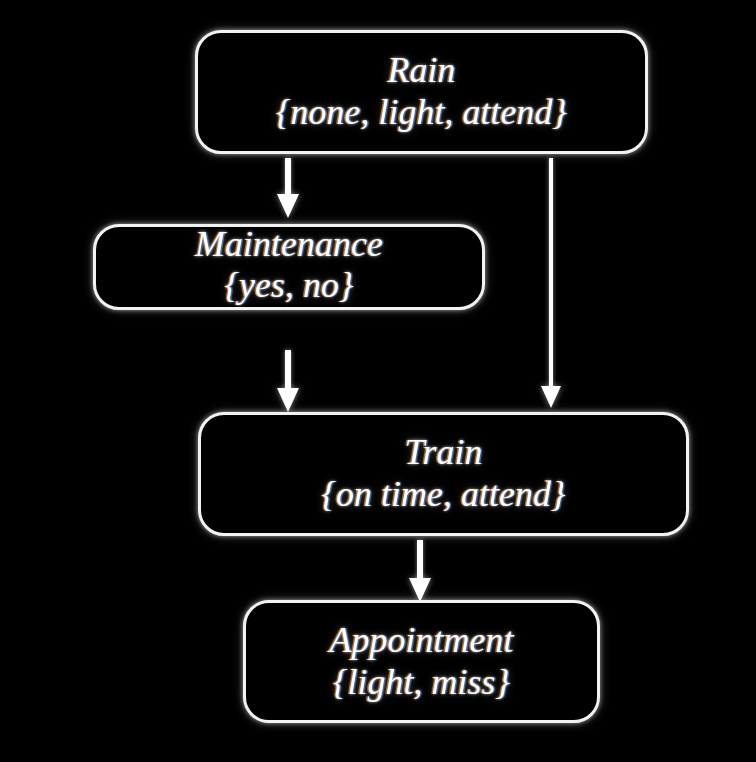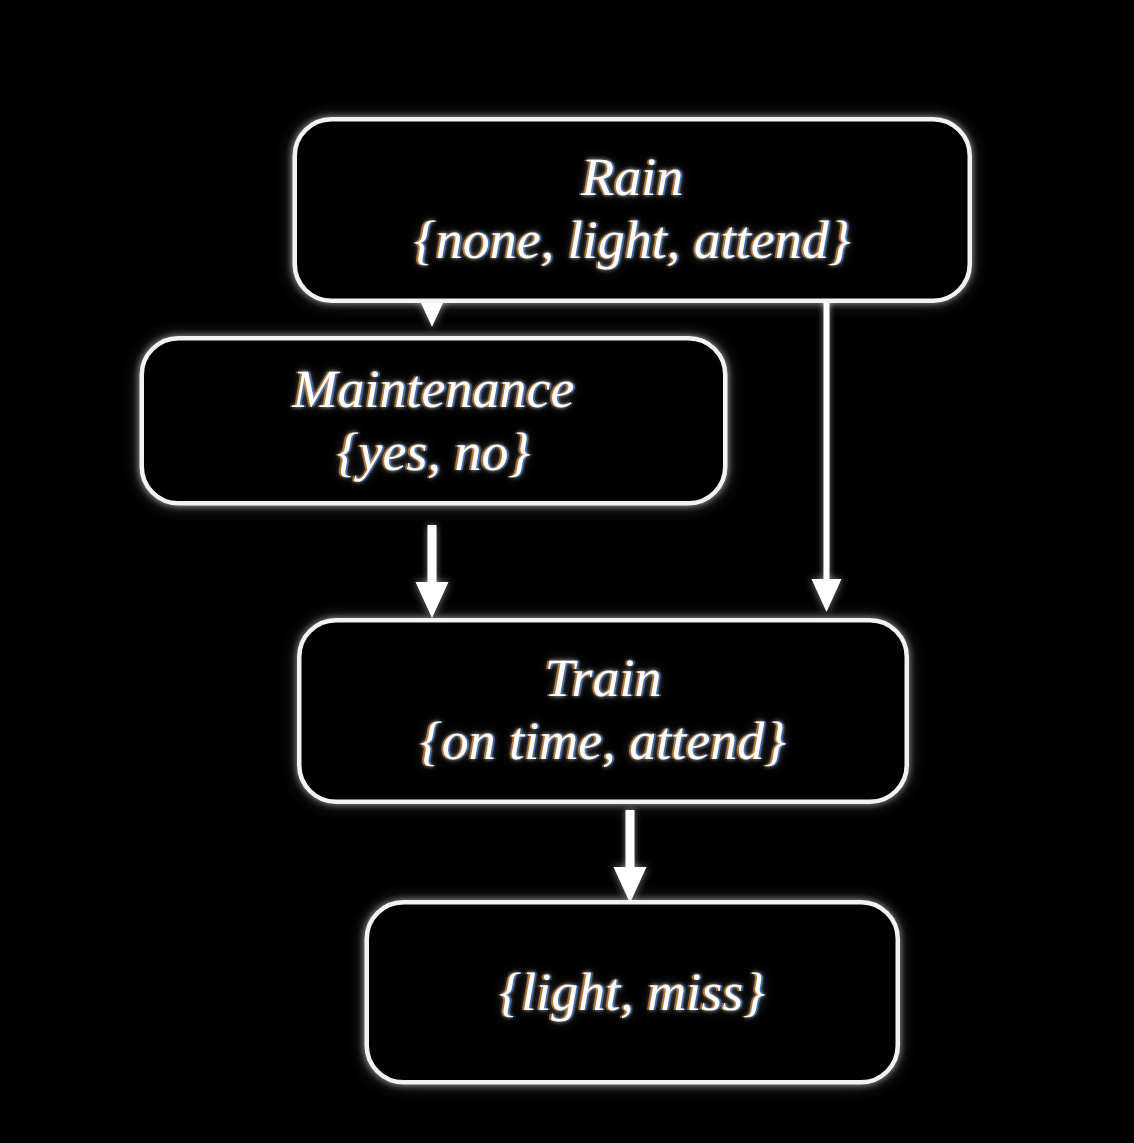--- a/index.html
+++ b/index.html
@@ -40,23 +40,23 @@
     text-shadow:
       -1.4px 0 0 rgba(255,150,40,0.55),
        1.4px 0 0 rgba(70,140,255,0.50),
        0 0 3px rgba(255,255,255,0.75),
        0 0 8px rgba(255,255,255,0.30);
   }
   .node .line.title { font-size: 36px; }
   .node .line.vals  { font-size: 36px; }
 
   
-  #node-rain        { left:195px; top:30px;  width:453px; height:124px;margin-top:48px; }
-  #node-maintenance { left:93px;  top:224px; width:392px; height:113px; }
-  #node-train       { left:198px; top:412px; width:408px; height:124px; }
+  #node-rain        { left:195px; top:30px;  width:453px; height:124px; }
+  #node-maintenance { left:93px;  top:224px; width:392px; height:86px;justify-content:flex-end; }
+  #node-train       { left:198px; top:412px; width:491px; height:124px; }
   #node-appointment { left:243px; top:600px; width:357px; height:123px; }
 
   
   .edge { position: absolute; }
   .edge .shaft {
     position: absolute;
     background: #ffffff;
     left: 50%;
     transform: translateX(-50%);
     box-shadow: 0 0 4px rgba(255,255,255,0.5);
@@ -127,16 +127,17 @@
     <div class="line title">Maintenance</div>
     <div class="line vals">{yes, no}</div>
   </div>
 
   <div class="node" id="node-train">
     <div class="line title">Train</div>
     <div class="line vals">{on time, attend}</div>
   </div>
 
   <div class="node" id="node-appointment">
+    <div class="line title">Appointment</div>
     <div class="line vals">{light, miss}</div>
   </div>
 
 </div>
 
 </body></html>

